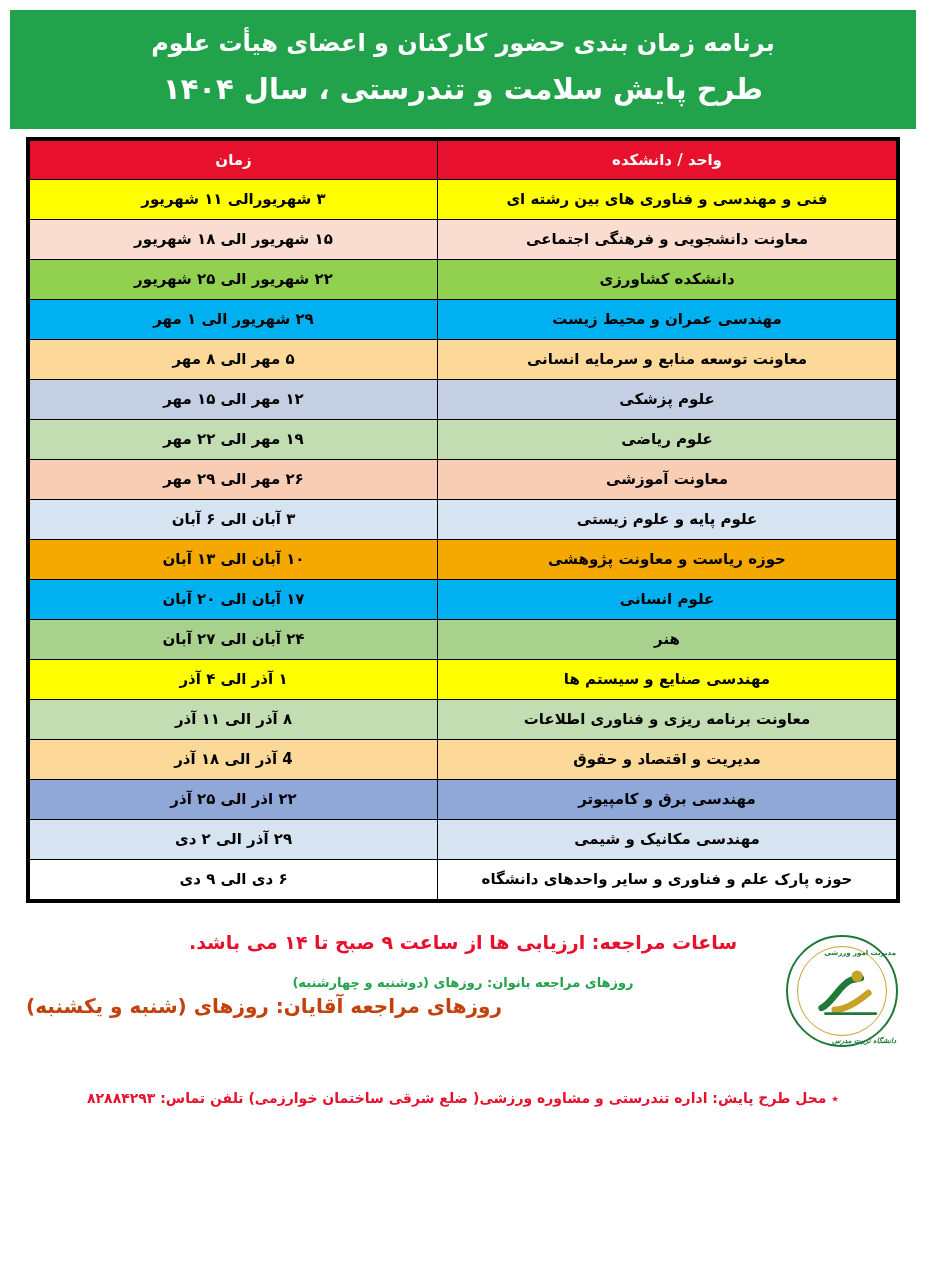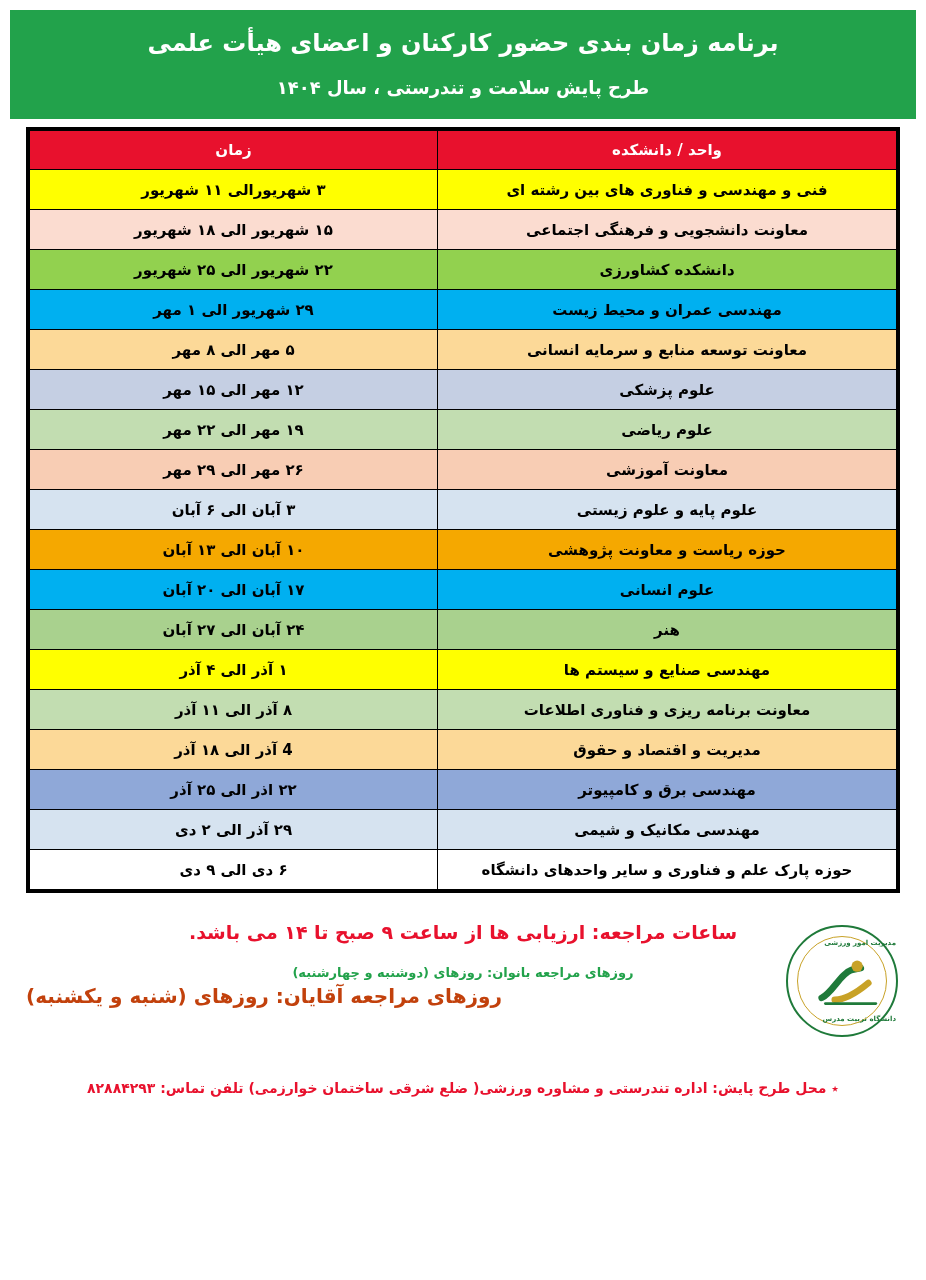--- a/index.html
+++ b/index.html
@@ -30,24 +30,24 @@
     padding: 14px 20px 16px 20px;
     margin: 10px 10px 0 10px;
   }
   .header .line1 {
     font-size: 24px;
     font-weight: bold;
     line-height: 1.6;
     letter-spacing: 0px;
   }
   .header .line2 {
-    font-size: 18px;
+    font-size: 29px;
     font-weight: bold;
     line-height: 1.6;
-    margin-top: 12px;
+    margin-top: 4px;
   }
   
   .table-wrap {
     margin: 8px 26px 0 26px;
     border: 3px solid #000000;
   }
   table {
     border-collapse: collapse;
     width: 100%;
     table-layout: fixed;
@@ -127,34 +127,34 @@
     border: 1px solid #c8a227;
   }
   .logo-text-top, .logo-text-bottom {
     position: absolute;
     left: 0; right: 0;
     font-size: 7px;
     color: #1f7a3a;
     font-weight: bold;
   }
   .logo-text-top { top: 12px; }
-  .logo-text-bottom { bottom: 12px; color:#1f7a3a; }
+  .logo-text-bottom { bottom: 0; color:#1f7a3a;font-style:italic; }
   .logo-figure {
     position: absolute;
     left: 0; right: 0; top: 28px;
     height: 56px;
   }
 </style>
 </head>
 <body>
 
 <div class="poster">
 
   <div class="header">
-    <div class="line1">برنامه زمان بندی حضور  کارکنان و اعضای هیأت علمی</div>
+    <div class="line1">برنامه زمان بندی حضور  کارکنان و اعضای هیأت علوم</div>
     <div class="line2">طرح پایش سلامت و تندرستی ، سال ۱۴۰۴</div>
   </div>
 
   <div class="table-wrap">
     <table>
       <thead>
         <tr>
           <th class="col-unit">واحد / دانشکده</th>
           <th class="col-time">زمان</th>
         </tr>

